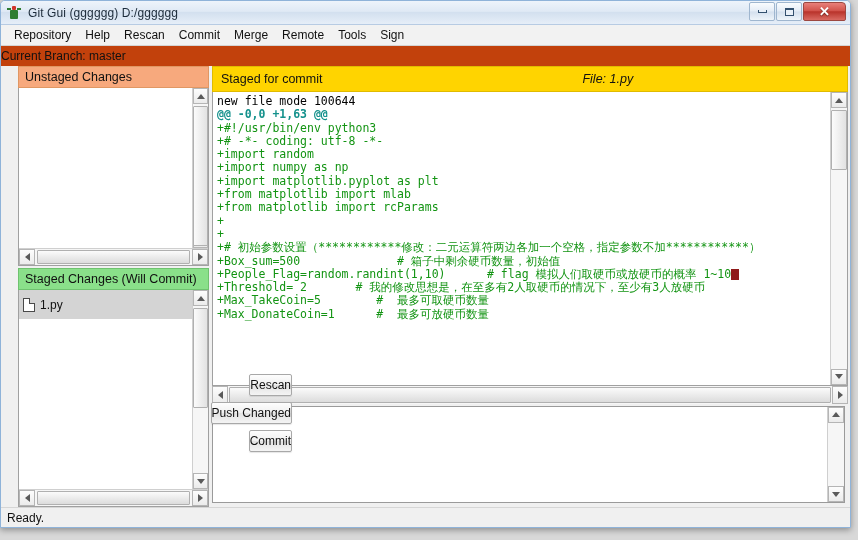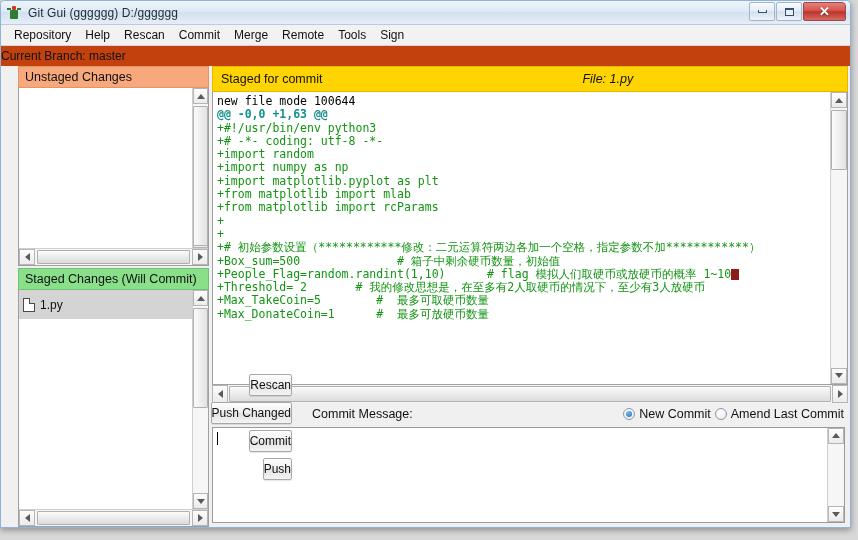--- a/index.html
+++ b/index.html
@@ -386,53 +386,40 @@
           <div class="tri left"></div>
         </div>
         <div class="hs-track">
           <div class="hs-thumb" style="left:1px;right:1px;"></div>
         </div>
         <div class="hs-arrow">
           <div class="tri right"></div>
         </div>
       </div>
 
-      <div class="commit-label-row">
-        <span class="cl-title">Commit Message:</span>
-        <div class="radio-group">
-          <label class="radio">
-            <span class="rdot on"></span>
-            <span>New Commit</span>
-          </label>
-          <label class="radio">
-            <span class="rdot"></span>
-            <span>Amend Last Commit</span>
-          </label>
-        </div>
-      </div>
 
       <div class="commit-area">
         <div class="msg-wrap">
           <div class="msg-text">
               <div class="text-caret"></div>
             </div>
           <div class="vscroll" style="position:static;width:17px;border-left:1px solid #cfcfcf;">
             <div class="sb-arrow">
               <div class="tri up"></div>
             </div>
             <div class="sb-track"></div>
             <div class="sb-arrow">
               <div class="tri down"></div>
             </div>
           </div>
         </div>
       </div>
     </div>
   </div>
 
+  <div class="statusbar">Ready.</div>
 </div>
 
 <div style="position:absolute;left:197px;top:374px;width:95px;display:flex;flex-direction:column;gap:6px;align-items:flex-end;" id="btn-col">
 <div class="gbtn">Rescan</div>
     <div class="gbtn">Push Changed</div>
     <div class="gbtn">Commit</div>
-    <div class="gbtn">Push</div>
   </div>
 
 </body></html>

